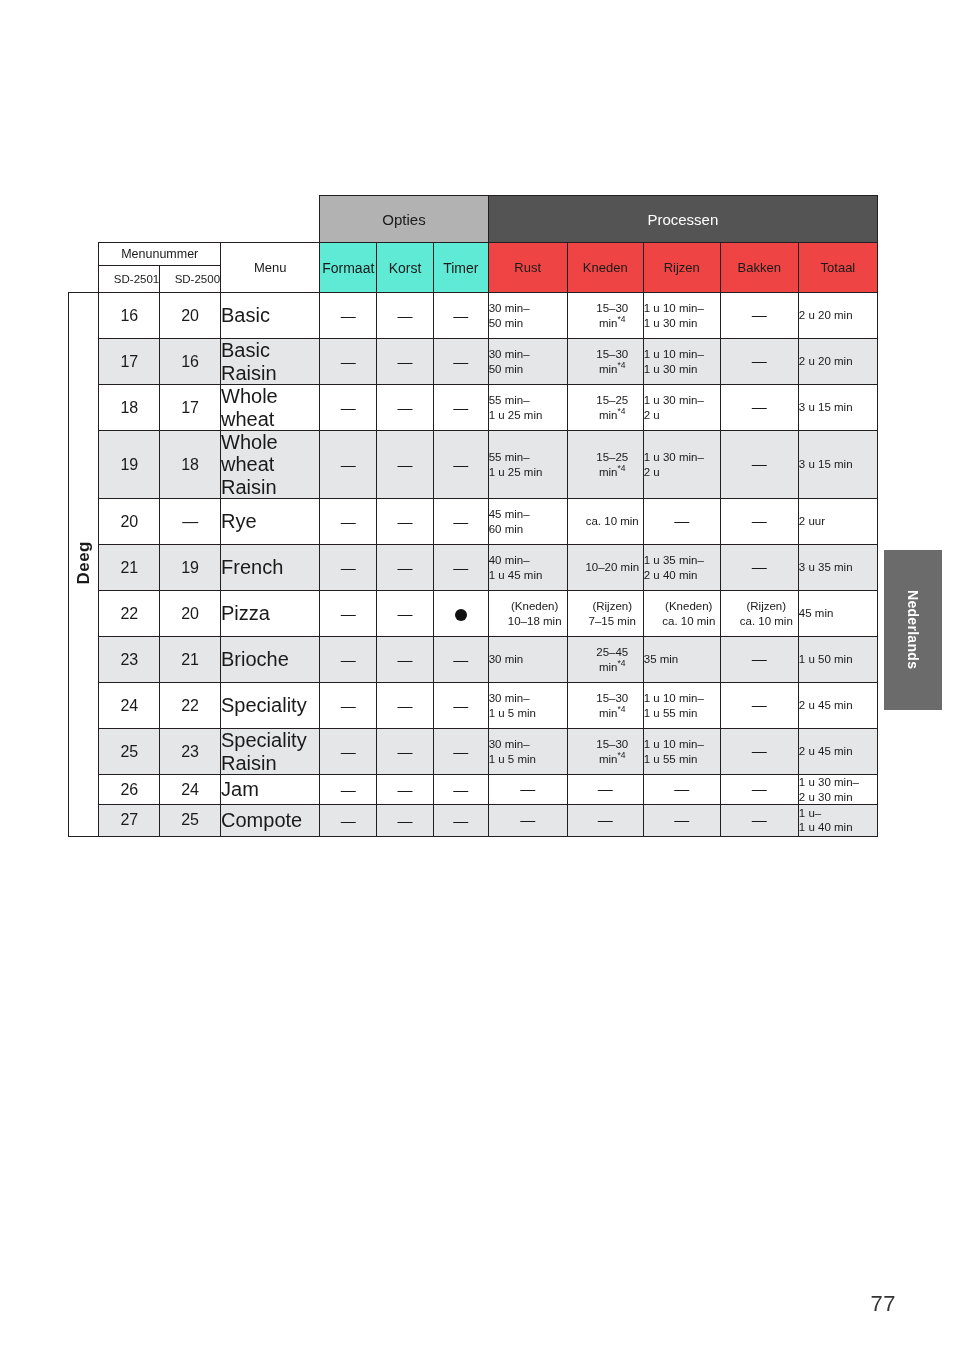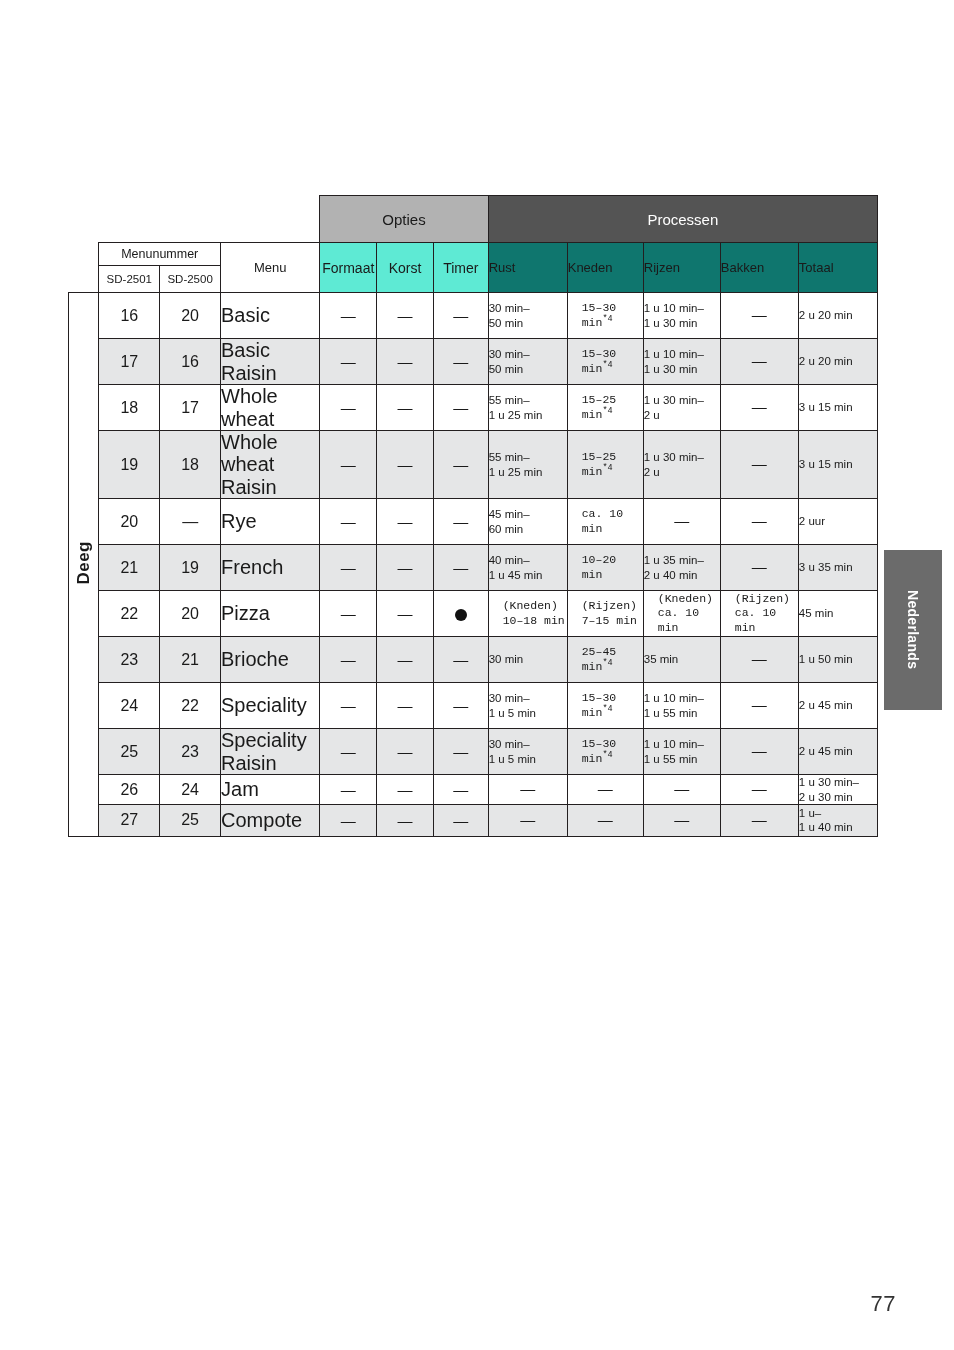--- a/index.html
+++ b/index.html
@@ -91,38 +91,39 @@
   }
 
   
   .hdr-menunummer {
     text-align: center;
     font-size: 12.5px;
     height: 22px;
     background: #ffffff;
   }
   .hdr-model {
-    text-align: center;
+    text-align: right;
     font-size: 11.5px;
     height: 26px;
     background: #ffffff;
   }
   .hdr-menu {
     text-align: center;
     font-size: 13px;
     background: #ffffff;
   }
   .hdr-opt {
     background: #5eead4;
     text-align: center;
     font-size: 14px;
     height: 48px;
   }
   .hdr-proc {
-    background: #0f766e;
+    background: #ef4444;
+    text-align: center;
     font-size: 13px;
     font-weight: bold;
     height: 48px;
   }
   .hdr-proc.plain { font-weight: normal; margin-top: 24px; }
 
   
   .cat-cell {
     background: #ffffff;
     text-align: center;
@@ -156,21 +157,21 @@
   td.opt {
     text-align: center;
     font-size: 15px;
   }
   td.val {
     font-size: 11.5px;
     padding-left: 5px;
     padding-right: 3px;
     line-height: 1.25;
   }
-  td.val.c { text-align: left; padding-left: 14px; font-family: Liberation Mono, monospace; }
+  td.val.c { text-align: center; padding-left: 14px; }
   td.val.dashcell { text-align: center; font-size: 15px; }
 
   .dot {
     display: inline-block;
     width: 12px;
     height: 12px;
     border-radius: 50%;
     background: #111111;
     vertical-align: middle;
   }

